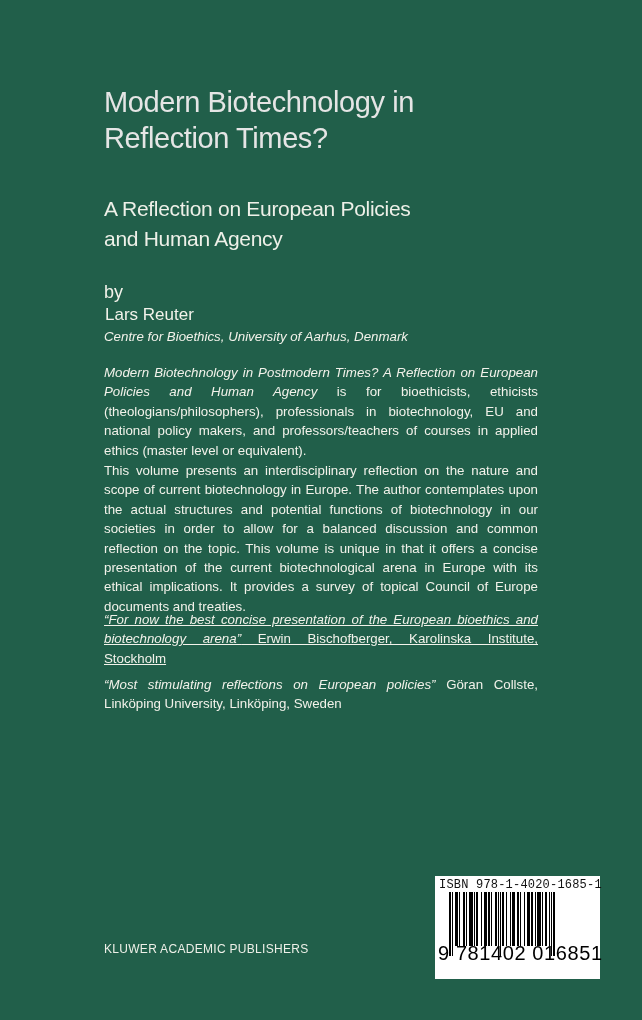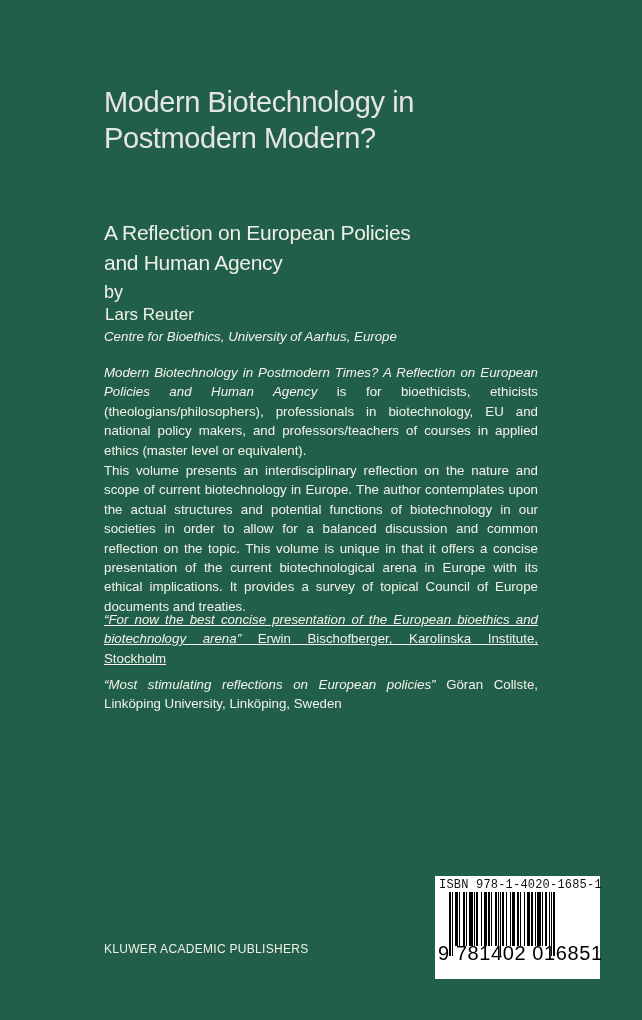--- a/index.html
+++ b/index.html
@@ -10,21 +10,21 @@
     color:#f2f2ea;
     position:relative;
   }
   .title {
     position:absolute; left:104px; top:84px; width:440px;
     color:#e5e5e5; font-size:29px; line-height:36px; font-weight:normal;
     letter-spacing:-0.4px;
   }
   .subtitle {
     position:absolute; left:104px; top:194px; width:440px;
-    font-size:21px; line-height:30px; color:#eef0e8; letter-spacing:-0.3px;margin-top:24px;
+    font-size:21px; line-height:30px; color:#eef0e8; letter-spacing:-0.3px;
   }
   .by { position:absolute; left:104px; top:282px; font-size:18px; color:#f2f2ea; }
   .author { position:absolute; left:105px; top:305px; font-size:17px; color:#f2f2ea; }
   .affil { position:absolute; left:104px; top:329px; font-size:13.3px; font-style:italic; color:#f2f2ea; }
   .para {
     position:absolute; left:104px; width:434px;
     font-size:13.3px; line-height:19.4px; text-align:justify; color:#f2f2ea;
   }
   .p1 { top:363px; }
   .p2 { top:461px; }
@@ -52,31 +52,31 @@
   .ean-digits {
     position:absolute; left:3px; top:66px; font-family:"Liberation Sans", sans-serif;
     font-size:20px; color:#000; white-space:nowrap; letter-spacing:0.6px;
   }
 </style>
 </head>
 <body>
 
 <div class="title">
   <div>Modern Biotechnology in</div>
-  <div>Postmodern Modern?</div>
+  <div>Reflection Times?</div>
 </div>
 
 <div class="subtitle">
   <div>A Reflection on European Policies</div>
   <div>and Human Agency</div>
 </div>
 
 <div class="by">by</div>
 <div class="author">Lars Reuter</div>
-<div class="affil">Centre for Bioethics, University of Aarhus, Europe</div>
+<div class="affil">Centre for Bioethics, University of Aarhus, Denmark</div>
 
 <div class="para p1"><em>Modern Biotechnology in Postmodern Times? A Reflection on European Policies and Human Agency</em><span> is for bioethicists, ethicists (theologians/philosophers), professionals in biotechnology, EU and national policy makers, and professors/teachers of courses in applied ethics (master level or equivalent).</span></div>
 
 <div class="para p2">This volume presents an interdisciplinary reflection on the nature and scope of current biotechnology in Europe. The author contemplates upon the actual structures and potential functions of biotechnology in our societies in order to allow for a balanced discussion and common reflection on the topic. This volume is unique in that it offers a concise presentation of the current biotechnological arena in Europe with its ethical implications. It provides a survey of topical Council of Europe documents and treaties.</div>
 
 <div class="para p3"><em>“For now the best concise presentation of the European bioethics and biotechnology arena”</em><span> Erwin Bischofberger, Karolinska Institute, Stockholm</span></div>
 
 <div class="para p4"><em>“Most stimulating reflections on European policies”</em><span> Göran Collste, Linköping University, Linköping, Sweden</span></div>
 
 <div class="publisher">KLUWER ACADEMIC PUBLISHERS</div>

